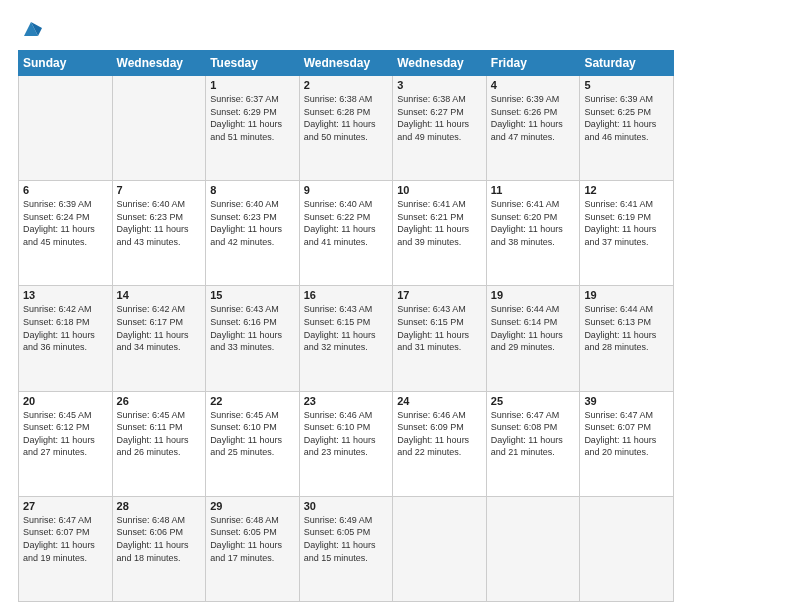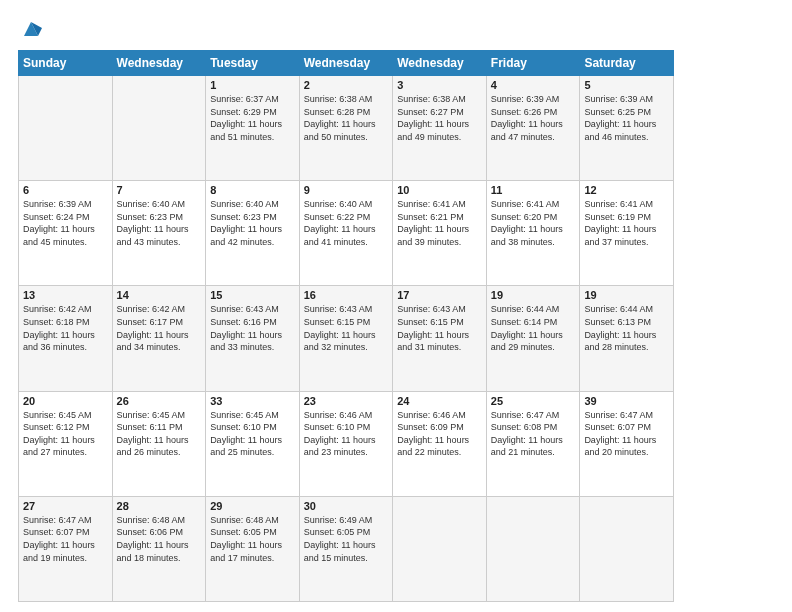--- a/index.html
+++ b/index.html
@@ -256,21 +256,21 @@
 Sunset: 6:12 PM
 Daylight: 11 hours and 27 minutes.</div>
           </td>
           <td>
             <div class="day-num">26</div>
             <div class="day-info" style="white-space: pre-line;">Sunrise: 6:45 AM
 Sunset: 6:11 PM
 Daylight: 11 hours and 26 minutes.</div>
           </td>
           <td>
-            <div class="day-num">33</div>
+            <div class="day-num">22</div>
             <div class="day-info" style="white-space: pre-line;">Sunrise: 6:45 AM
 Sunset: 6:10 PM
 Daylight: 11 hours and 25 minutes.</div>
           </td>
           <td>
             <div class="day-num">23</div>
             <div class="day-info" style="white-space: pre-line;">Sunrise: 6:46 AM
 Sunset: 6:10 PM
 Daylight: 11 hours and 23 minutes.</div>
           </td>

